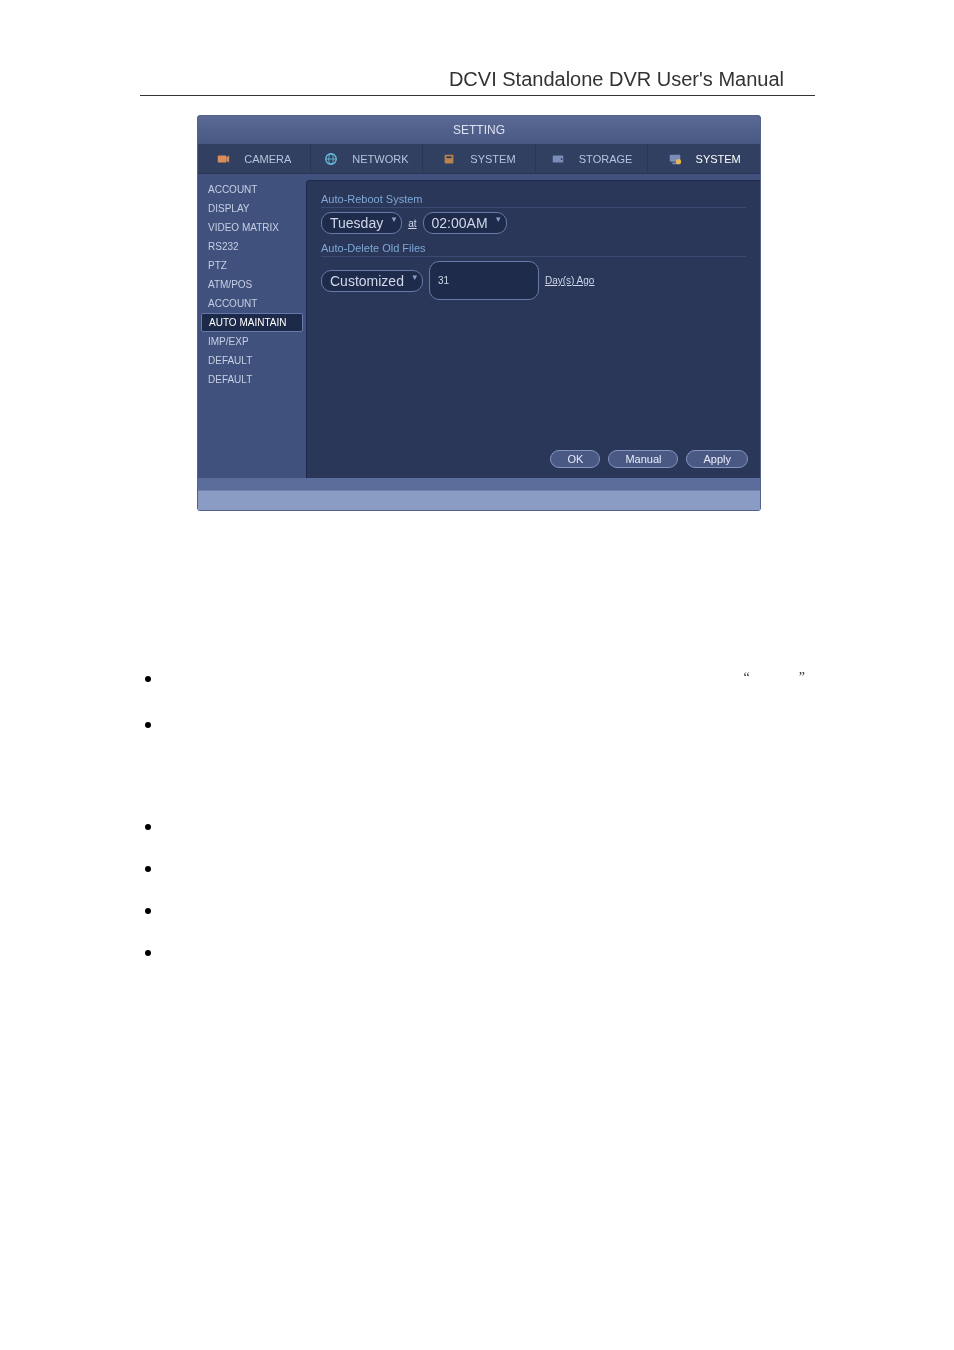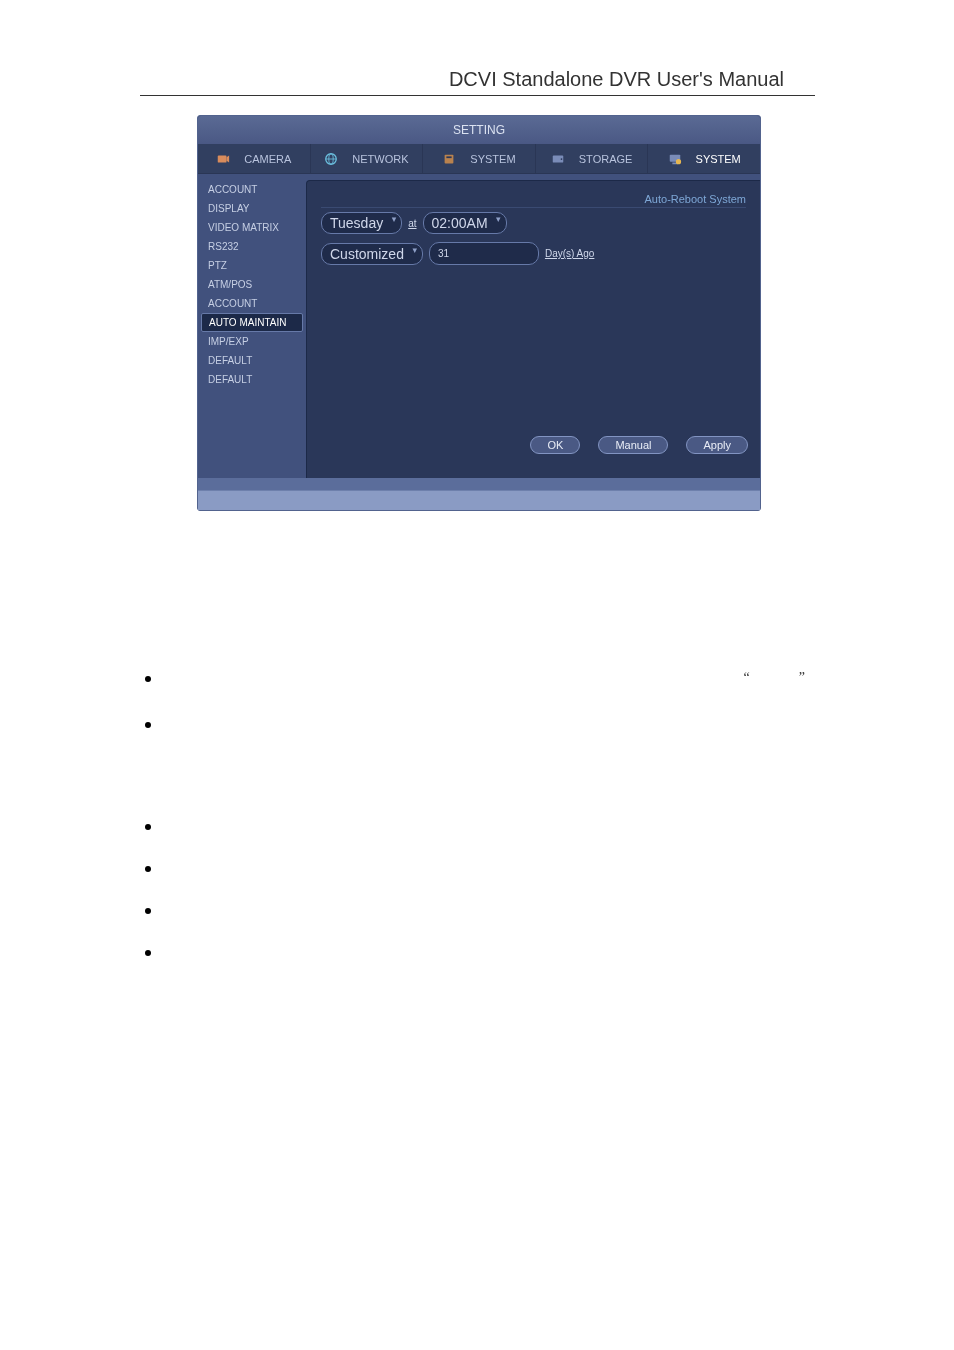--- a/index.html
+++ b/index.html
@@ -103,21 +103,20 @@
       position: relative;
       border-radius: 4px 0 0 0;
       margin-top: 6px;
     }
     .section-title {
       color: #7ea7d6;
       font-size: 11px;
       margin-bottom: 4px;
       border-bottom: 1px solid #3a4a72;
       padding-bottom: 2px;
-      text-align: right;
     }
     .row {
       display: flex;
       align-items: center;
       gap: 6px;
       margin-bottom: 8px;
     }
     .dd {
       background: #1f2b4a;
       border: 1px solid #6679a8;
@@ -135,35 +134,35 @@
       top: 1px;
       font-size: 9px;
       color: #8fa0c8;
     }
     .txt {
       background: #1f2b4a;
       border: 1px solid #6679a8;
       border-radius: 10px;
       color: #d0d7ea;
       font-size: 10px;
-      padding: 5px 8px;
+      padding: 13px 8px;
       min-width: 110px;
       text-align: left;
     }
     .lbl {
       color: #cfd7ea;
       font-size: 10px;
       text-decoration: underline;
     }
     .footer-row {
       position: absolute;
-      bottom: 24px;
+      bottom: 10px;
       right: 12px;
       display: flex;
-      gap: 18px;
+      gap: 8px;
     }
     .btn {
       background: #4a5984;
       border: 1px solid #8294c2;
       border-radius: 10px;
       color: #e8ecf6;
       font-size: 11px;
       padding: 2px 16px;
       cursor: pointer;
     }
@@ -277,20 +276,21 @@
       <div class="side-item">DEFAULT</div>
       <div class="side-item">DEFAULT</div>
     </div>
     <div class="content">
       <div class="section-title">Auto-Reboot System</div>
       <div class="row">
         <div class="dd">Tuesday</div>
         <span class="lbl">at</span>
         <div class="dd">02:00AM</div>
       </div>
+      <div class="section-title">Auto-Delete Old Files</div>
       <div class="row">
         <div class="dd">Customized</div>
         <div class="txt">31</div>
         <span class="lbl">Day(s) Ago</span>
       </div>
 
       <div class="footer-row">
         <div class="btn">OK</div>
         <div class="btn">Manual</div>
         <div class="btn">Apply</div>

